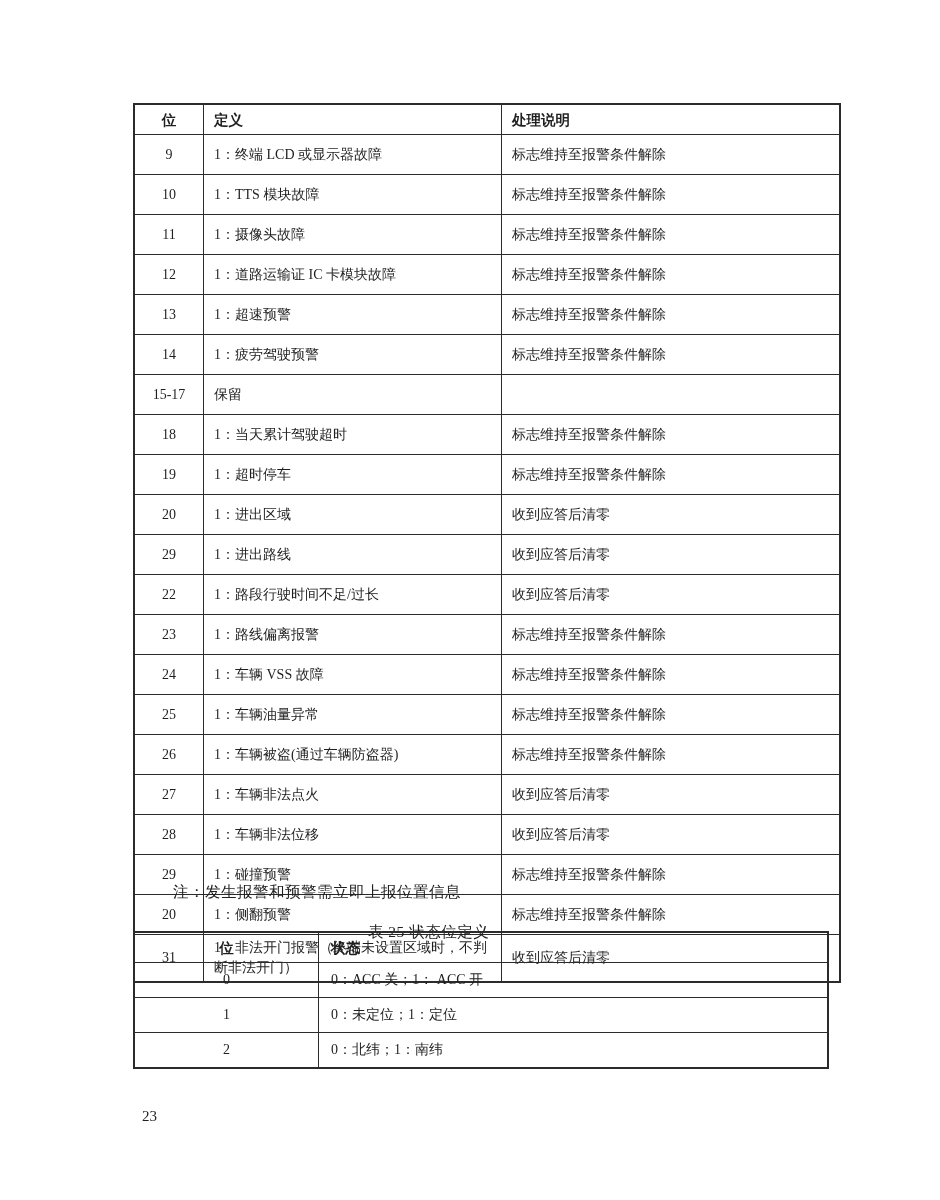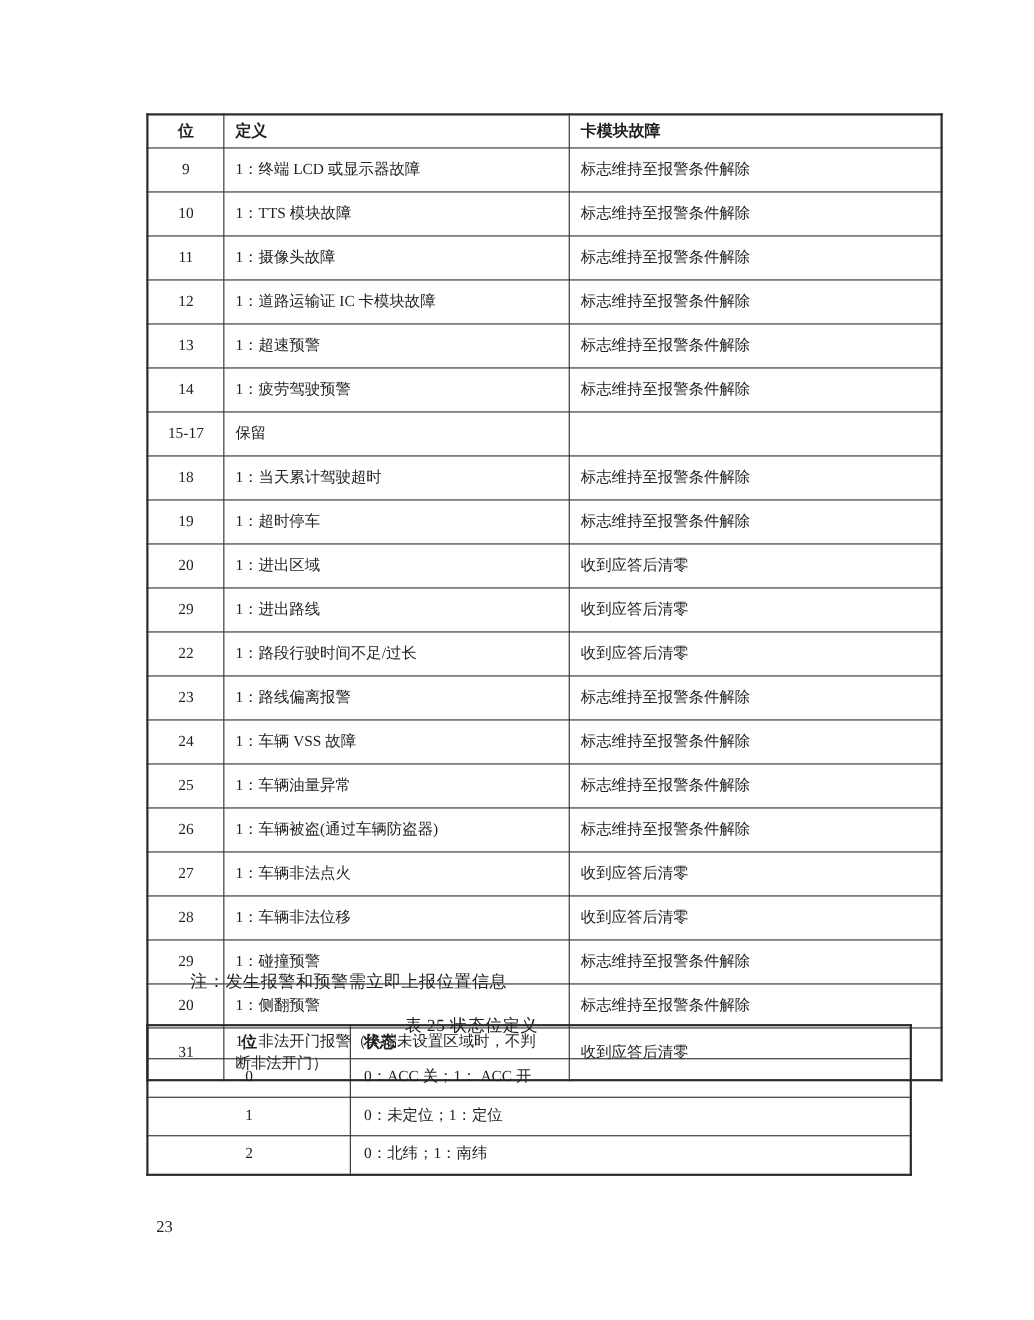--- a/index.html
+++ b/index.html
@@ -37,21 +37,21 @@
   }
   .doc-table th {
     font-weight: bold;
     text-align: center;
     height: 29px;
     font-size: 14.5px;
   }
   #alarm-table { top: 103px; }
   #alarm-table td { height: 33px; }
   #alarm-table .c-bit   { width: 68px;  text-align: center; }
-  #alarm-table .c-def   { width: 283px; text-align: left; padding-left: 10px; padding-right: 20px; }
+  #alarm-table .c-def   { width: 283px; text-align: left; padding-left: 10px; padding-right: 4px; }
   #alarm-table .c-hand  { width: 323px; text-align: left; padding-left: 10px; padding-right: 4px; }
   #alarm-table td.c-def { padding-top: 3px; padding-bottom: 3px; }
 
   #status-table { top: 931px; }
   #status-table td { height: 34px; }
   #status-table .c-bit   { width: 183px; text-align: center; }
   #status-table .c-state { width: 492px; text-align: left; padding-left: 12px; padding-right: 4px; }
 
   .note {
     position: absolute;
@@ -81,21 +81,21 @@
 </head>
 <body>
 
 <div class="page">
 
   <table id="alarm-table" class="doc-table">
     <thead>
       <tr>
         <th class="c-bit">位</th>
         <th class="c-def">定义</th>
-        <th class="c-hand">卡模块故障</th>
+        <th class="c-hand">处理说明</th>
       </tr>
     </thead>
     <tbody>
 
         <tr>
           <td class="c-bit">9</td>
           <td class="c-def">1：终端 LCD 或显示器故障</td>
           <td class="c-hand">标志维持至报警条件解除</td>
         </tr>
 

